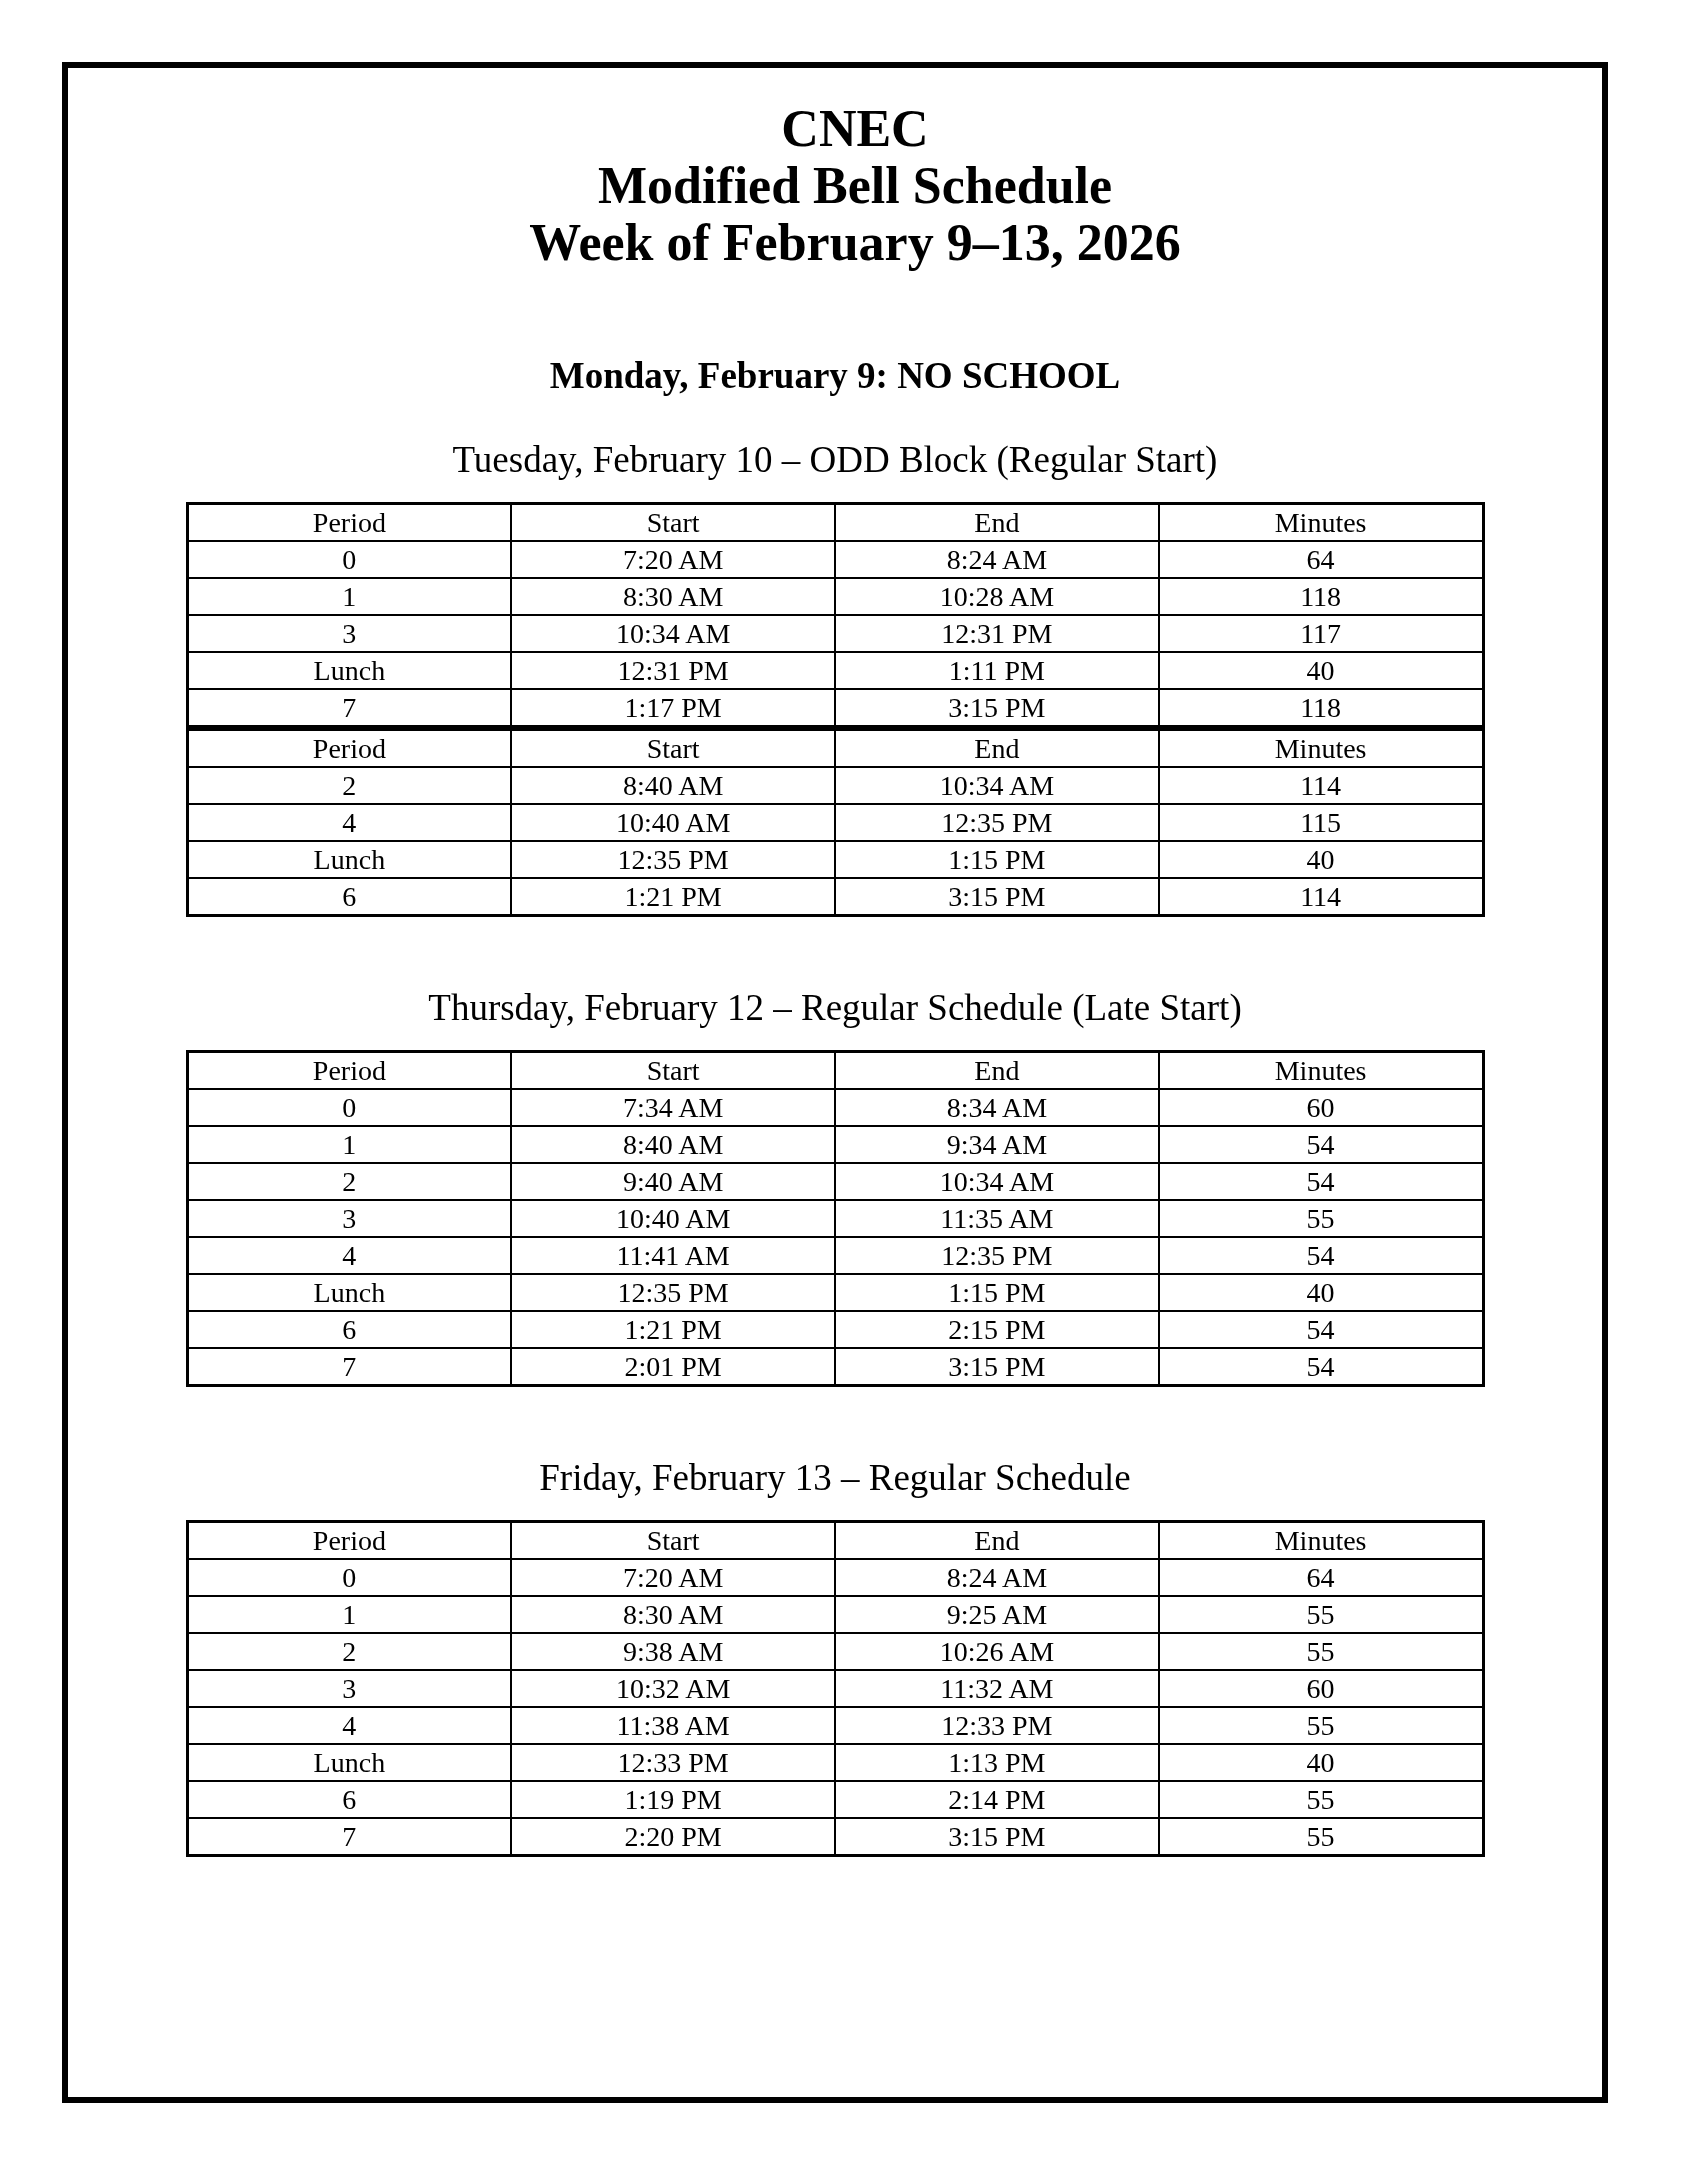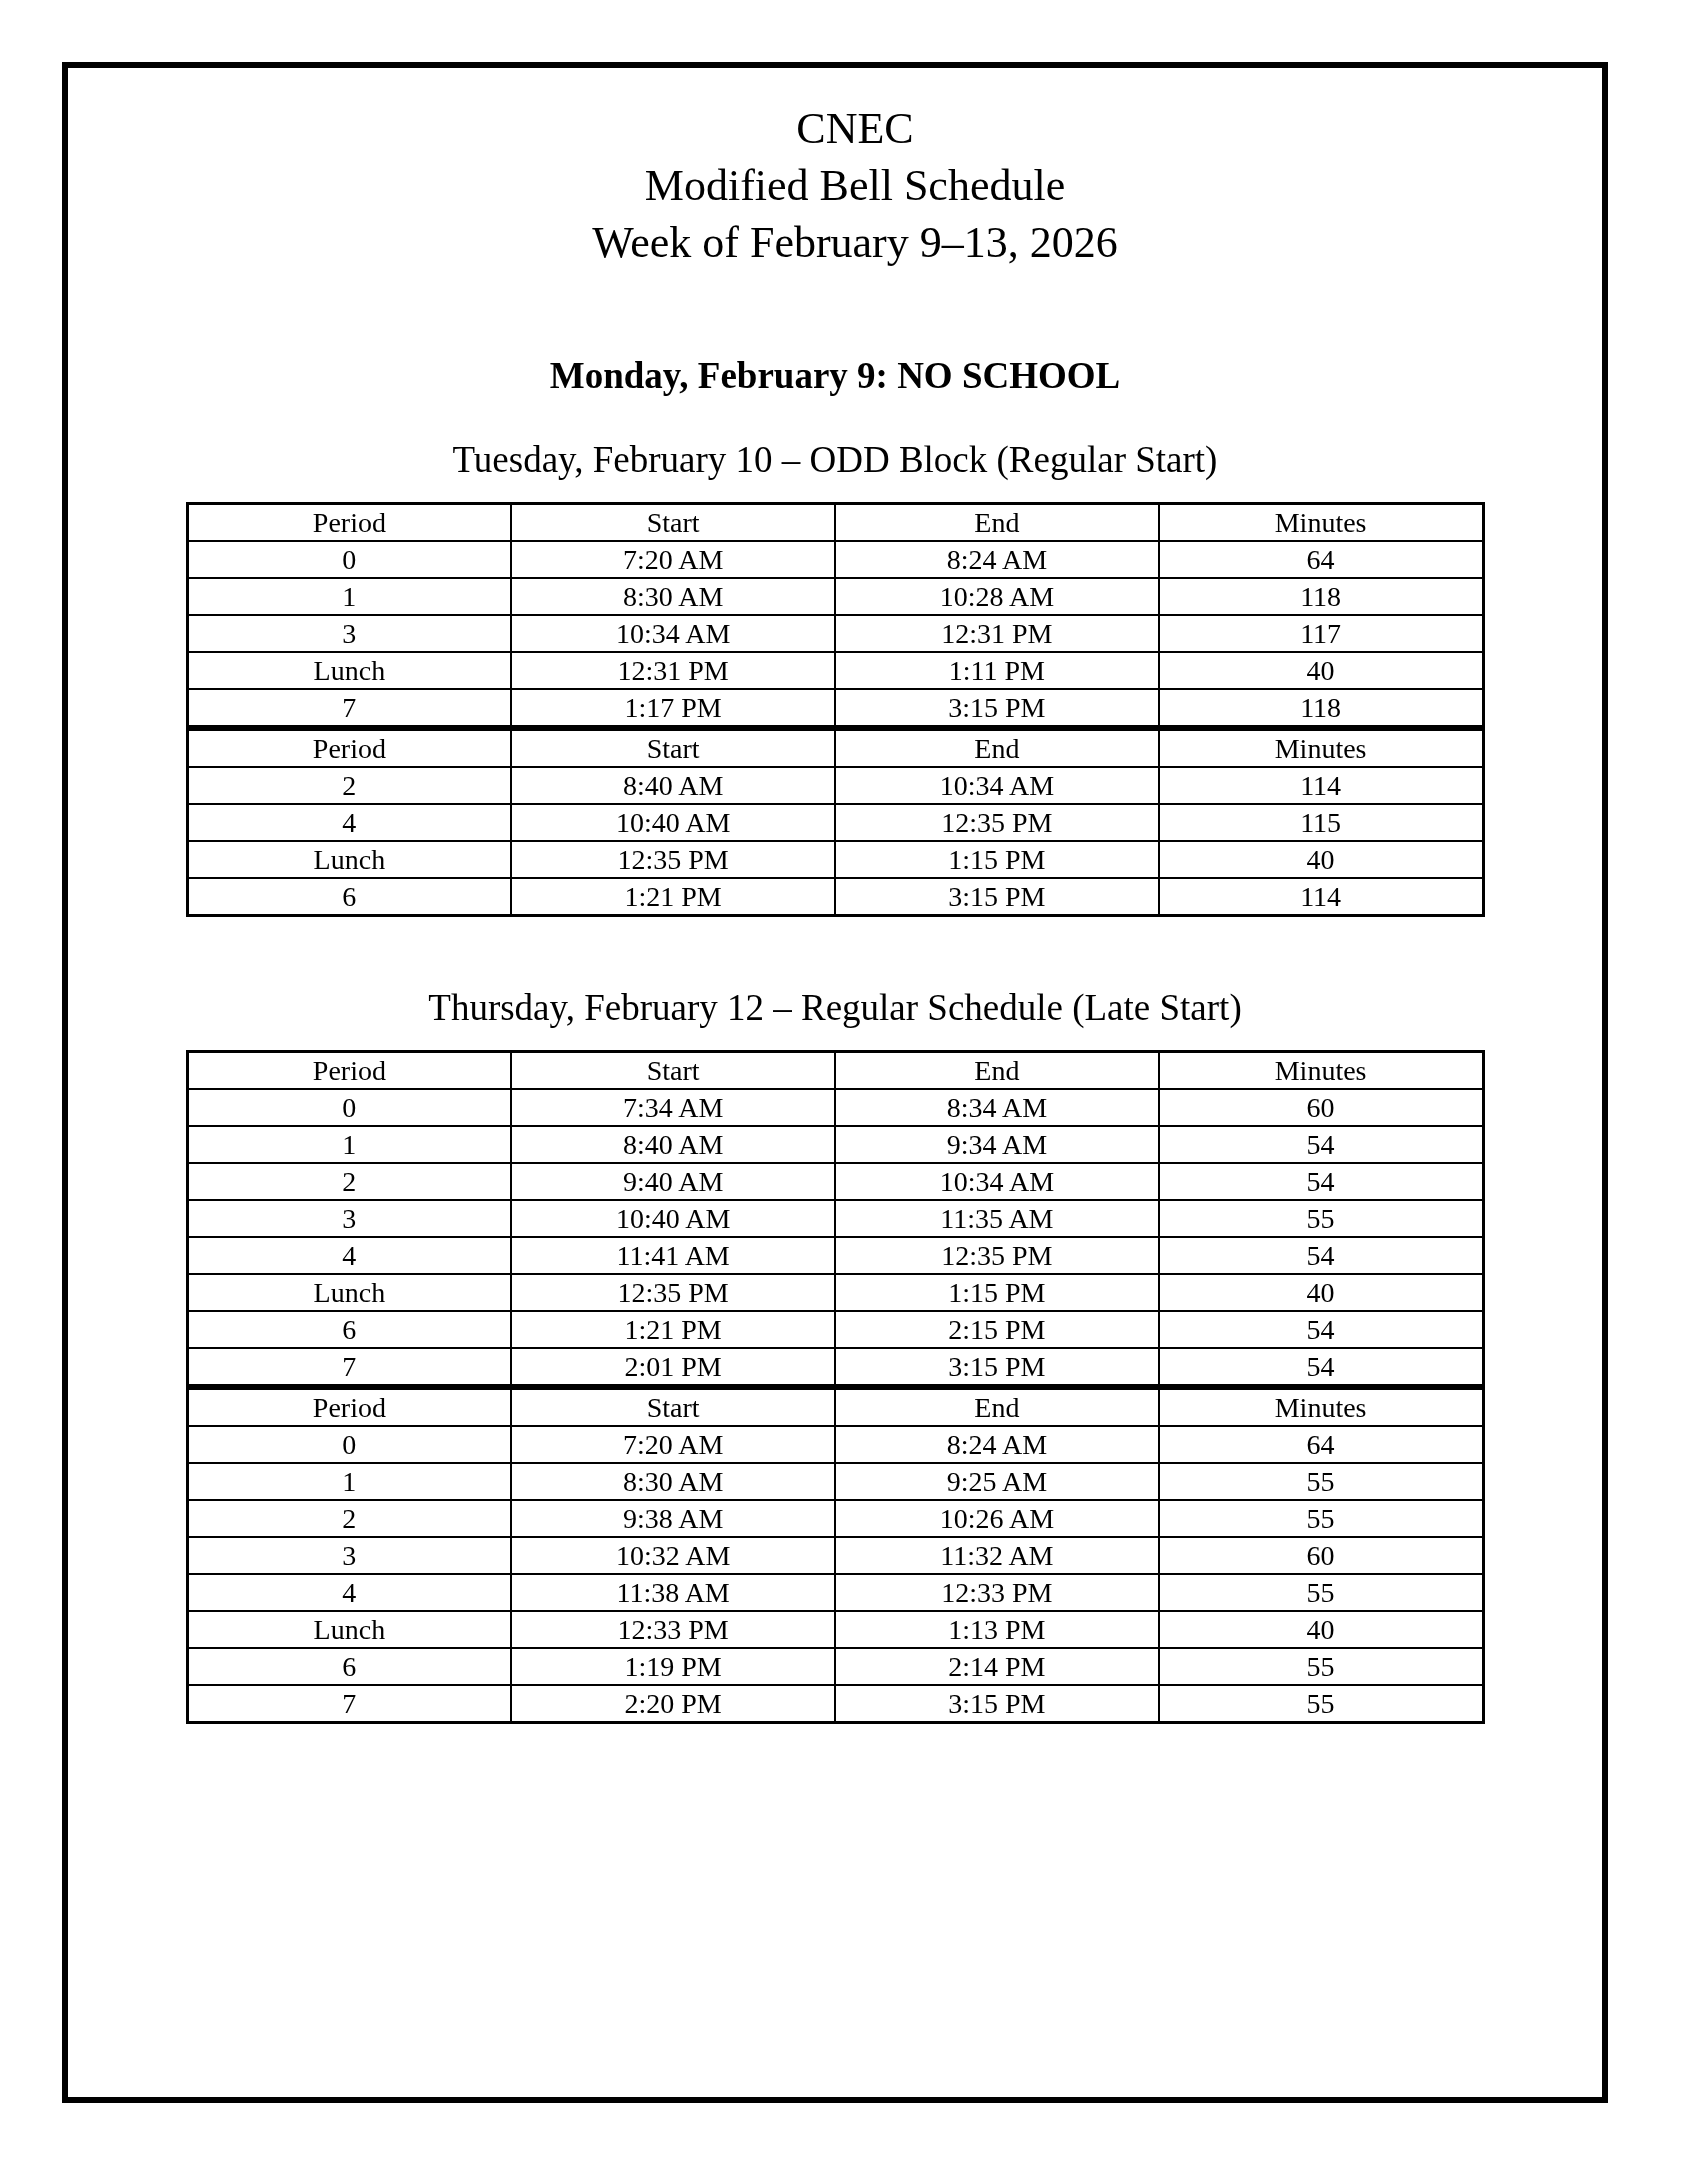--- a/index.html
+++ b/index.html
@@ -22,23 +22,23 @@
     width: 1546px;
     height: 2041px;
     border: 6px solid #000000;
     box-sizing: border-box;
   }
   .content {
     padding-top: 32px;
     text-align: center;
   }
   .doc-title {
-    font-size: 44px;
+    font-size: 52px;
     line-height: 57px;
-    font-weight: normal;
+    font-weight: bold;
     letter-spacing: 0px;
     margin-left: 40px;
   }
   .no-school {
     margin-top: 85px;
     font-size: 37px;
     line-height: 40px;
     font-weight: bold;
   }
   .day-heading {
@@ -226,20 +226,21 @@
                   <td>7</td>
                   <td>2:01 PM</td>
                   <td>3:15 PM</td>
                   <td>54</td>
                 </tr>
               </tbody>
     </table>
   </section>
 
   <section class="day">
+    <div class="day-heading">Friday, February 13 – Regular Schedule</div>
     <table class="schedule">
       <thead>
         <tr>
                   <th>Period</th>
                   <th>Start</th>
                   <th>End</th>
                   <th>Minutes</th>
                 </tr>
       </thead>
       <tbody>

